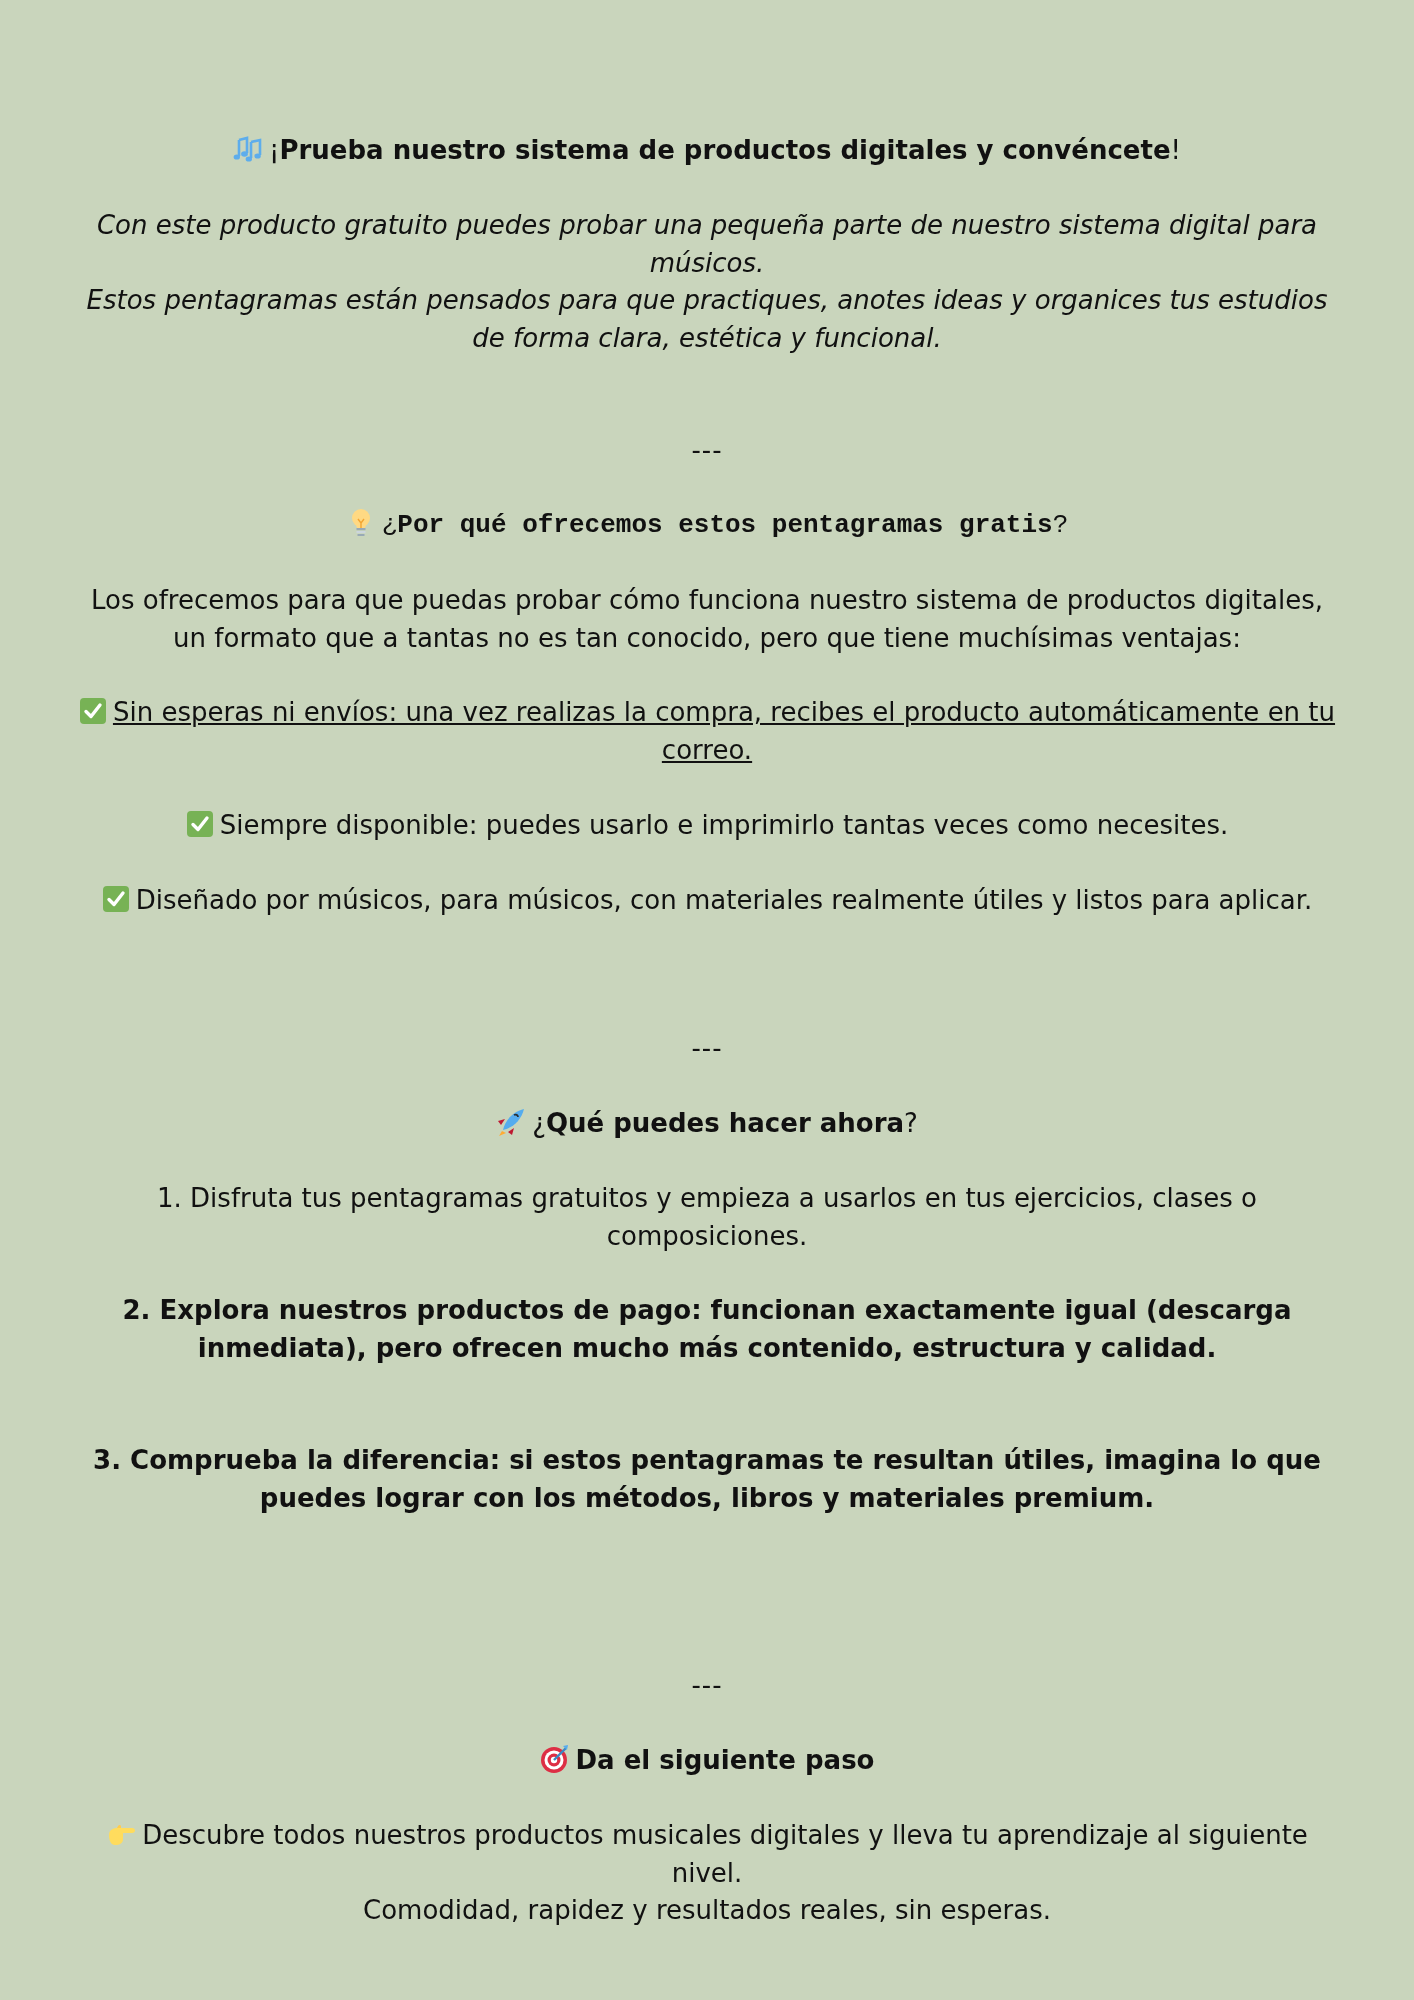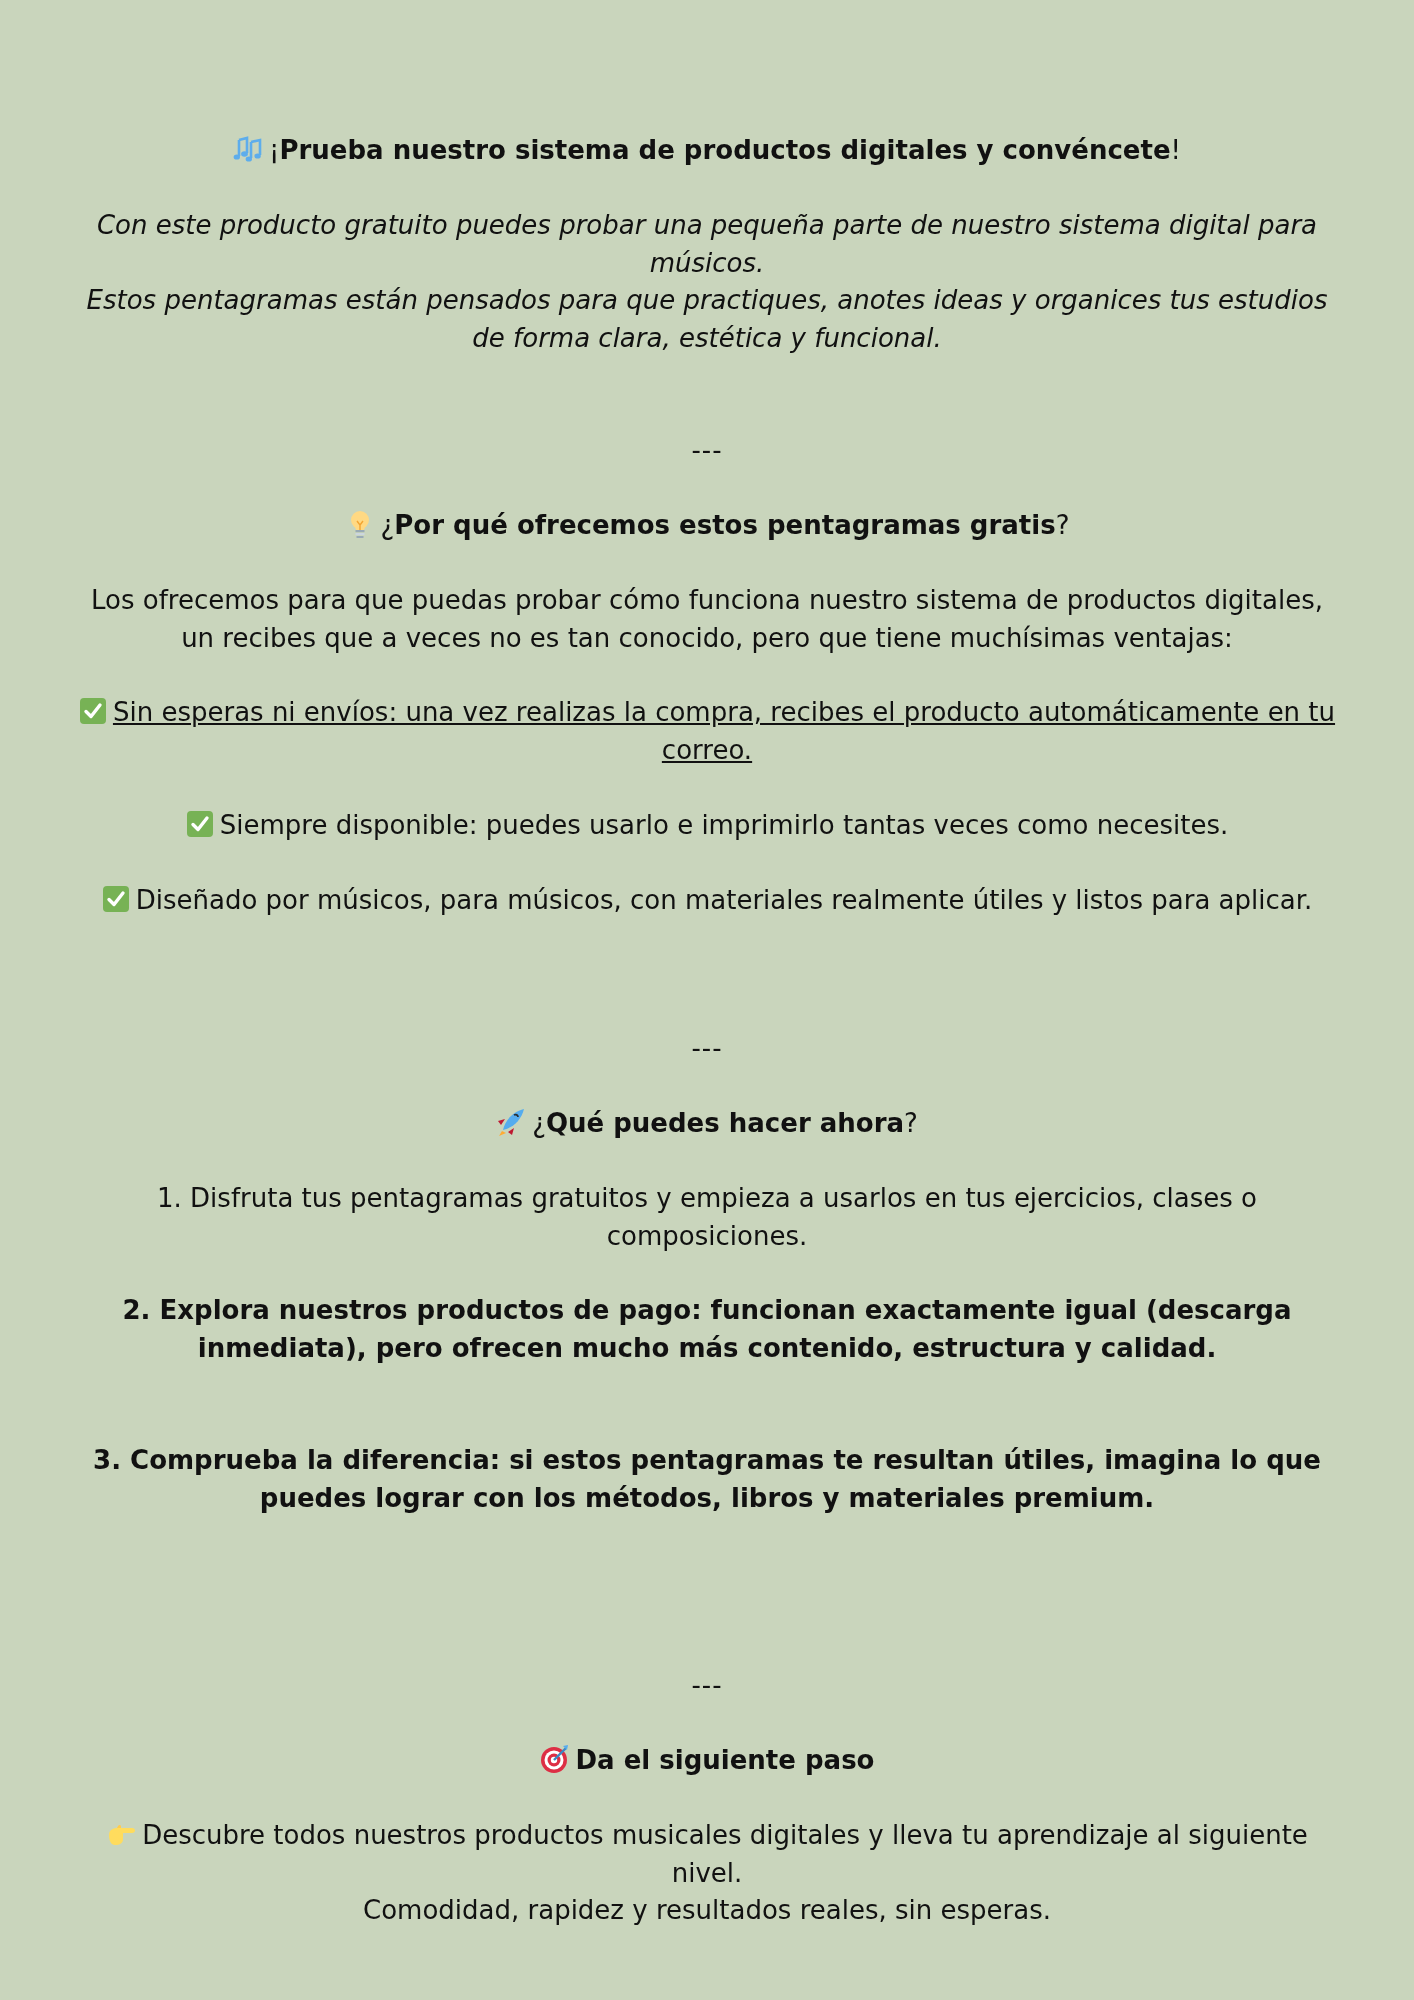--- a/index.html
+++ b/index.html
@@ -85,34 +85,34 @@
     </span><span>¡</span><b>Prueba nuestro sistema de productos digitales y convéncete</b><span>!</span>
   </p>
 
   <p class="block" style="top:195px;font-style:italic;">
     <span>Con este producto gratuito puedes probar una pequeña parte de nuestro sistema digital para músicos.</span><br>
     <span>Estos pentagramas están pensados para que practiques, anotes ideas y organices tus estudios de forma clara, estética y funcional.</span>
   </p>
 
   <p class="block sep" style="top:420px;">---</p>
 
-  <p class="block heading" style="top:495px;">
+  <p class="block heading" style="top:495px;font-family:Liberation Mono, monospace;">
     <span class="icon">
       <svg viewBox="0 0 30 30">
         <circle cx="15" cy="11" r="9" fill="#ffd983"></circle>
         <path d="M9 15 L11 21 L19 21 L21 15 Z" fill="#ffd983"></path>
         <path d="M12 12 L15 16 L18 12 M15 16 L15 21" stroke="#f4a532" stroke-width="1.4" fill="none"></path>
         <rect x="10.5" y="21" width="9" height="2.2" fill="#99aab5"></rect>
         <rect x="10.5" y="24" width="9" height="2.2" fill="#ccd6dd"></rect>
         <rect x="11.5" y="27" width="7" height="2" fill="#99aab5"></rect>
       </svg>
     </span><span>¿</span><b>Por qué ofrecemos estos pentagramas gratis</b><span>?</span>
   </p>
 
-  <p class="block" style="top:570px;">Los ofrecemos para que puedas probar cómo funciona nuestro sistema de productos digitales, un recibes que a veces no es tan conocido, pero que tiene muchísimas ventajas:</p>
+  <p class="block" style="top:570px;">Los ofrecemos para que puedas probar cómo funciona nuestro sistema de productos digitales, un formato que a tantas no es tan conocido, pero que tiene muchísimas ventajas:</p>
 
   <p class="block" style="top:682px;text-decoration:underline;">
     <span class="check">
       <svg viewBox="0 0 28 28">
           <rect x="1" y="1" width="26" height="26" rx="4" fill="#77b255"></rect>
           <path d="M7 14.5 L12 19.5 L21 8" stroke="#ffffff" stroke-width="3.4" fill="none" stroke-linecap="round" stroke-linejoin="round"></path>
         </svg>
     </span><span>Sin esperas ni envíos: una vez realizas la compra, recibes el producto automáticamente en tu correo.</span>
   </p>
 

